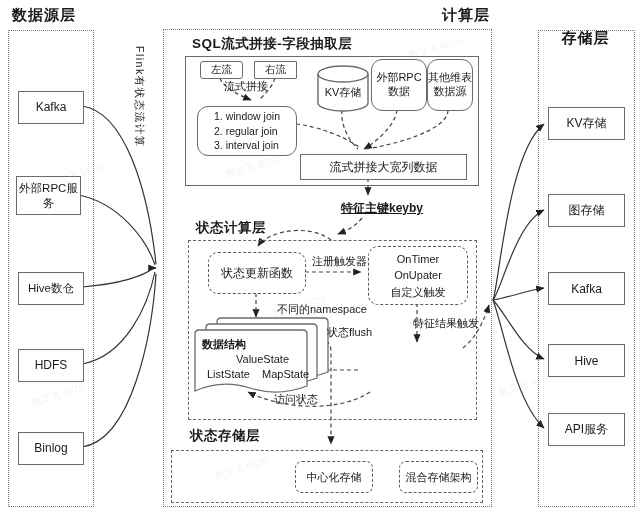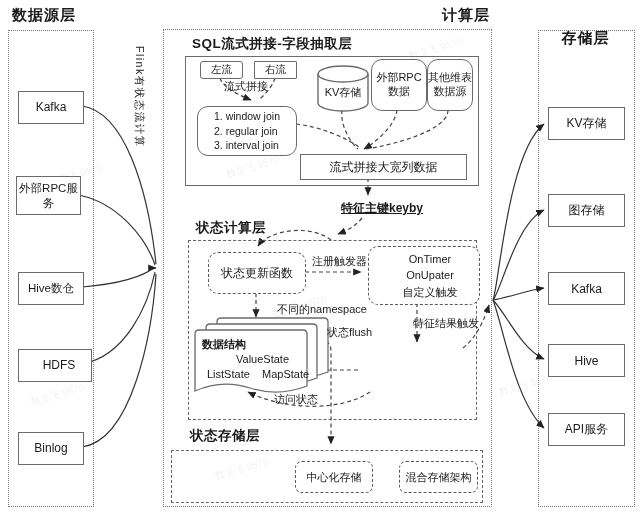--- a/index.html
+++ b/index.html
@@ -104,21 +104,21 @@
 
   <div class="solidbox z2" style="left:18px;top:91px;width:64px;height:31px;">
       <span class="wrap">Kafka</span>
     </div>
   <div class="solidbox z2" style="left:16px;top:176px;width:63px;height:37px;font-size:11.5px;">
       <span class="wrap">外部RPC服务</span>
     </div>
   <div class="solidbox z2" style="left:18px;top:272px;width:64px;height:31px;font-size:11.5px;">
       <span class="wrap">Hive数仓</span>
     </div>
-  <div class="solidbox z2" style="left:18px;top:349px;width:64px;height:31px;padding-left:8px;">
+  <div class="solidbox z2" style="left:18px;top:349px;width:64px;height:31px;">
       <span class="wrap">HDFS</span>
     </div>
   <div class="solidbox z2" style="left:18px;top:432px;width:64px;height:31px;">
       <span class="wrap">Binlog</span>
     </div>
 
   <div class="t sec z2" style="left:192px;top:36px;">SQL流式拼接-字段抽取层</div>
   <div style="position:absolute;left:185px;top:56px;width:292px;height:128px;border:1.4px solid #6b6b6b;" class="z2"></div>
 
   <div class="solidbox z3" style="left:200px;top:61px;width:41px;height:16px;font-size:10.5px;border-radius:3px;">
@@ -152,21 +152,21 @@
   <div class="t bold z2" style="left:322px;top:201px;width:120px;text-align:center;font-size:12px;text-decoration:underline;">特征主键keyby</div>
 
   <div class="t sec z2" style="left:196px;top:220px;">状态计算层</div>
   <div style="position:absolute;left:188px;top:240px;width:287px;height:178px;border:1.5px dashed #666;" class="z2"></div>
 
   <div class="dashbox z3" style="left:208px;top:252px;width:96px;height:40px;">
       <span>状态更新函数</span>
     </div>
   <div class="t sm z3" style="left:312px;top:255px;">注册触发器</div>
 
-  <div class="dashbox z3" style="left:368px;top:246px;width:98px;height:57px;font-size:11px;line-height:1.5;padding-left:12px;">
+  <div class="dashbox z3" style="left:368px;top:246px;width:98px;height:57px;font-size:11px;line-height:1.5;">
     <span>OnTimer</span>
     <span>OnUpater</span>
     <span>自定义触发</span>
   </div>
 
   <div class="t sm z3" style="left:277px;top:303px;">不同的namespace</div>
 
   <div class="t sm bold z3" style="left:202px;top:338px;">数据结构</div>
   <div class="t sm z3" style="left:236px;top:353px;">ValueState</div>
   <div class="t sm z3" style="left:207px;top:368px;">ListState</div>

